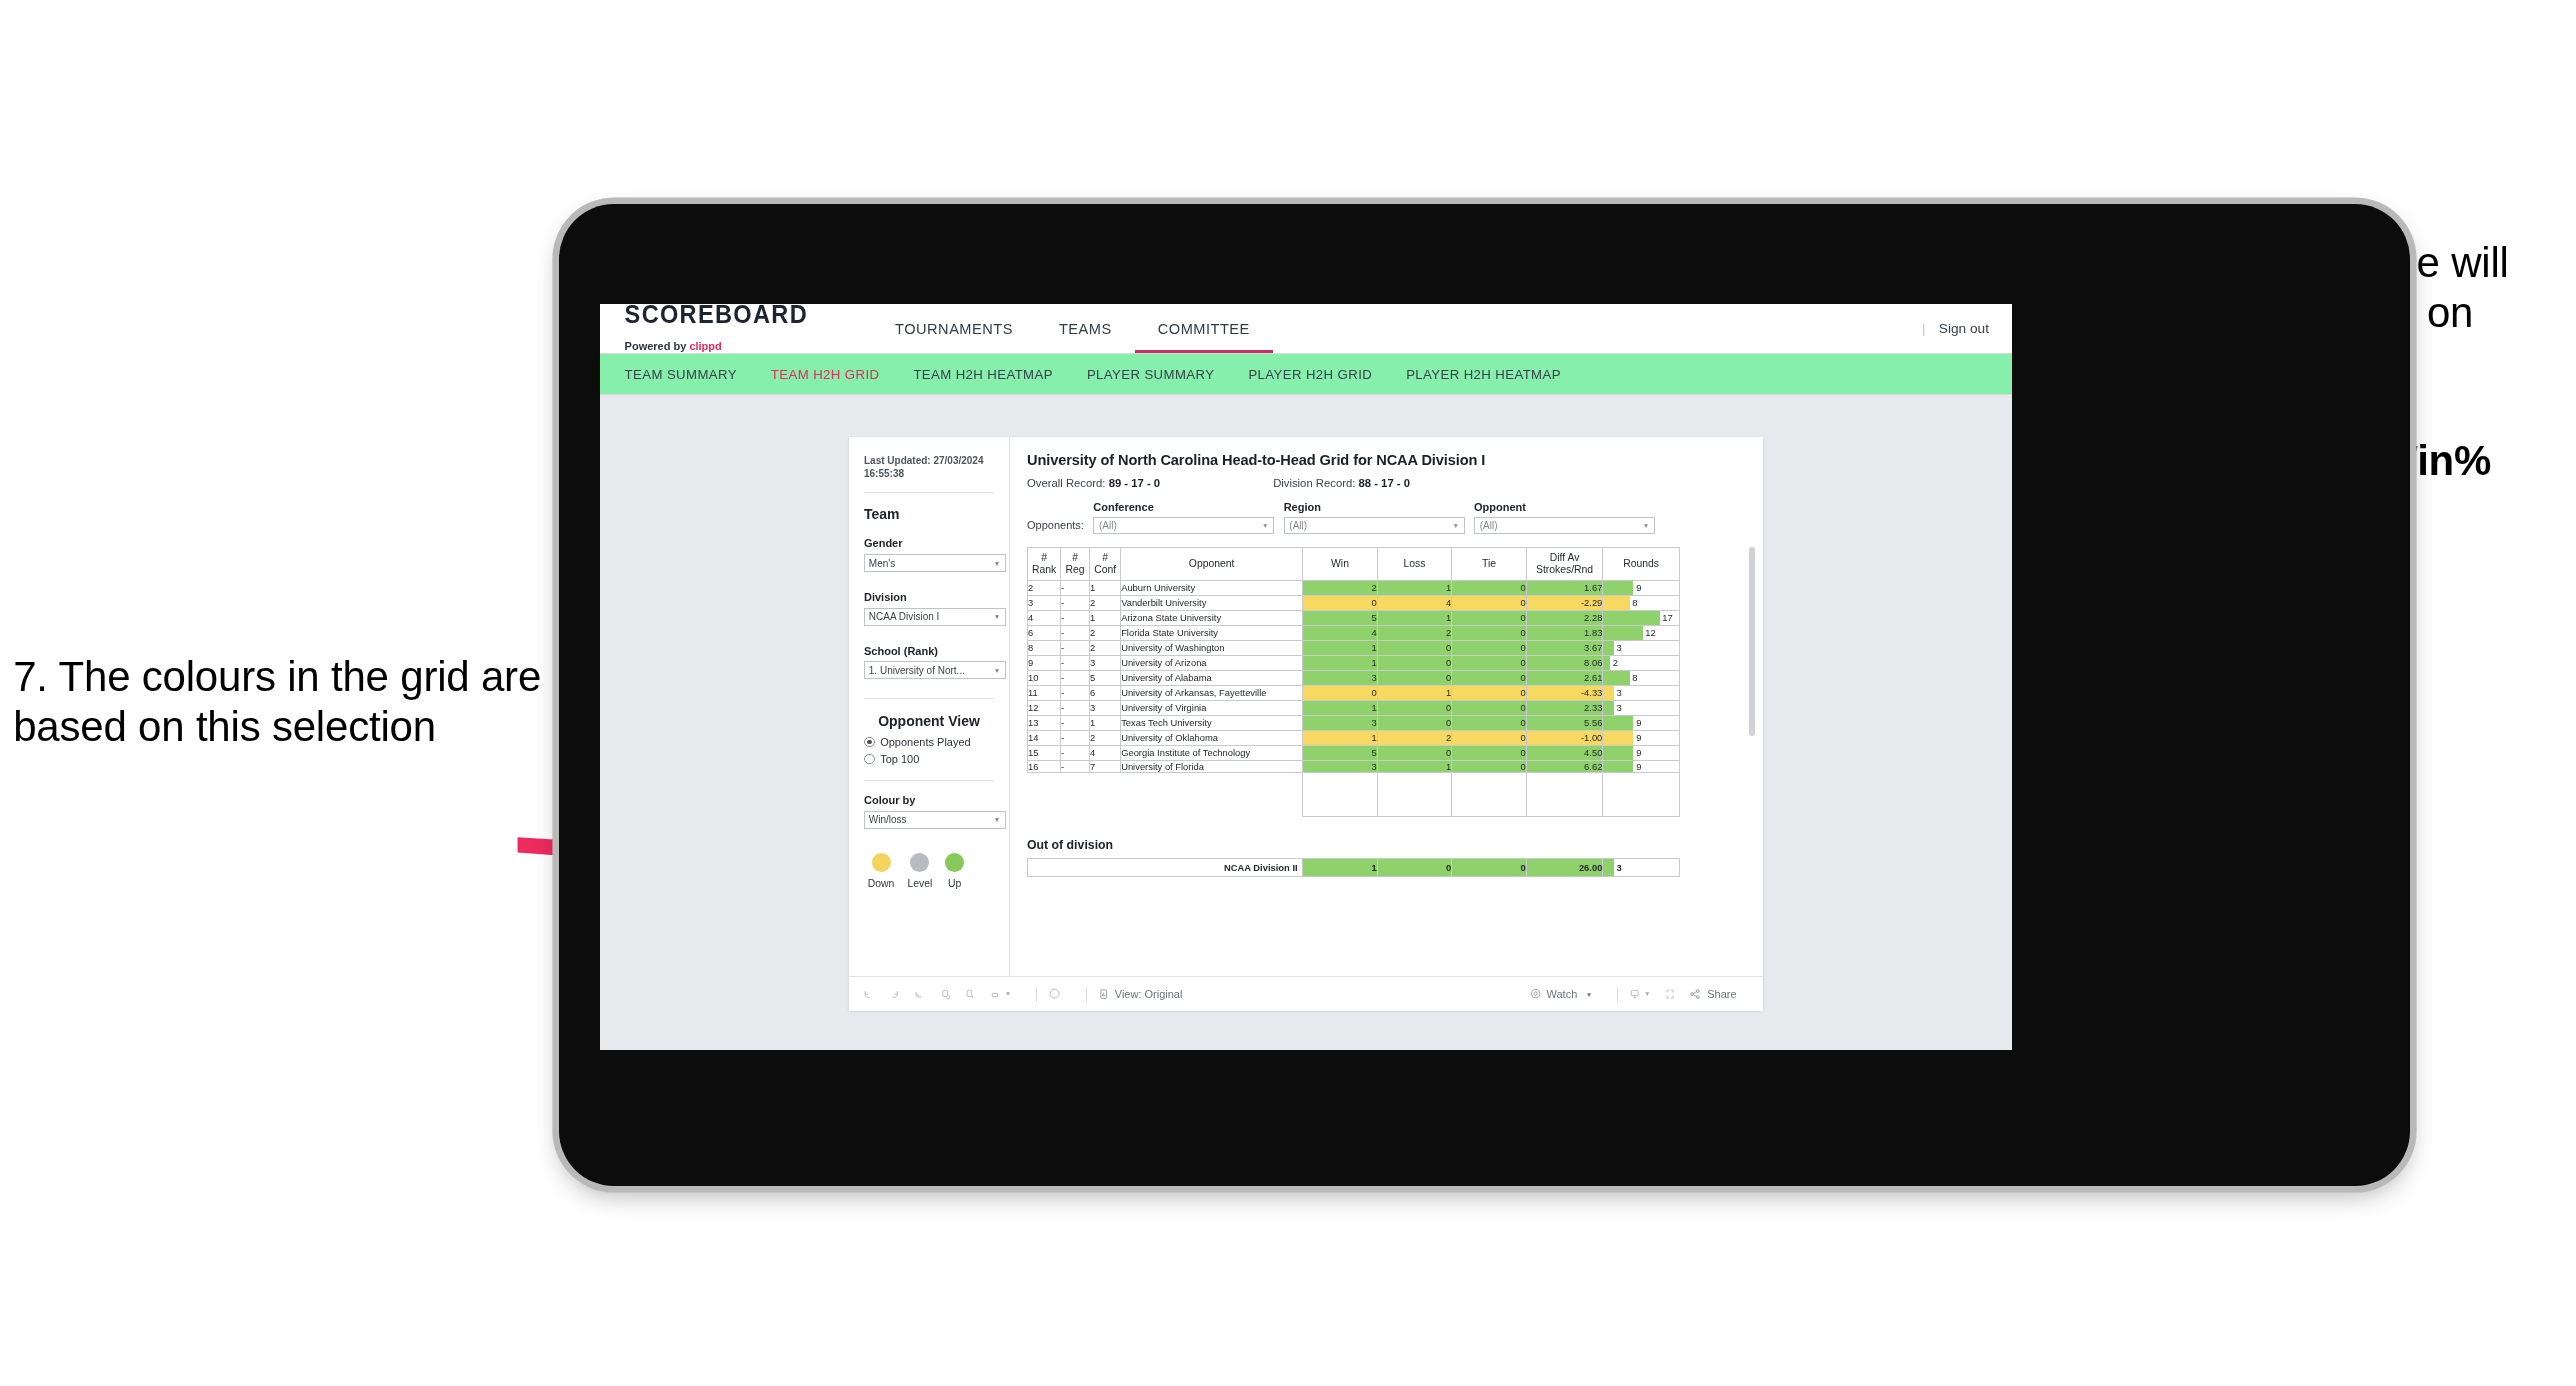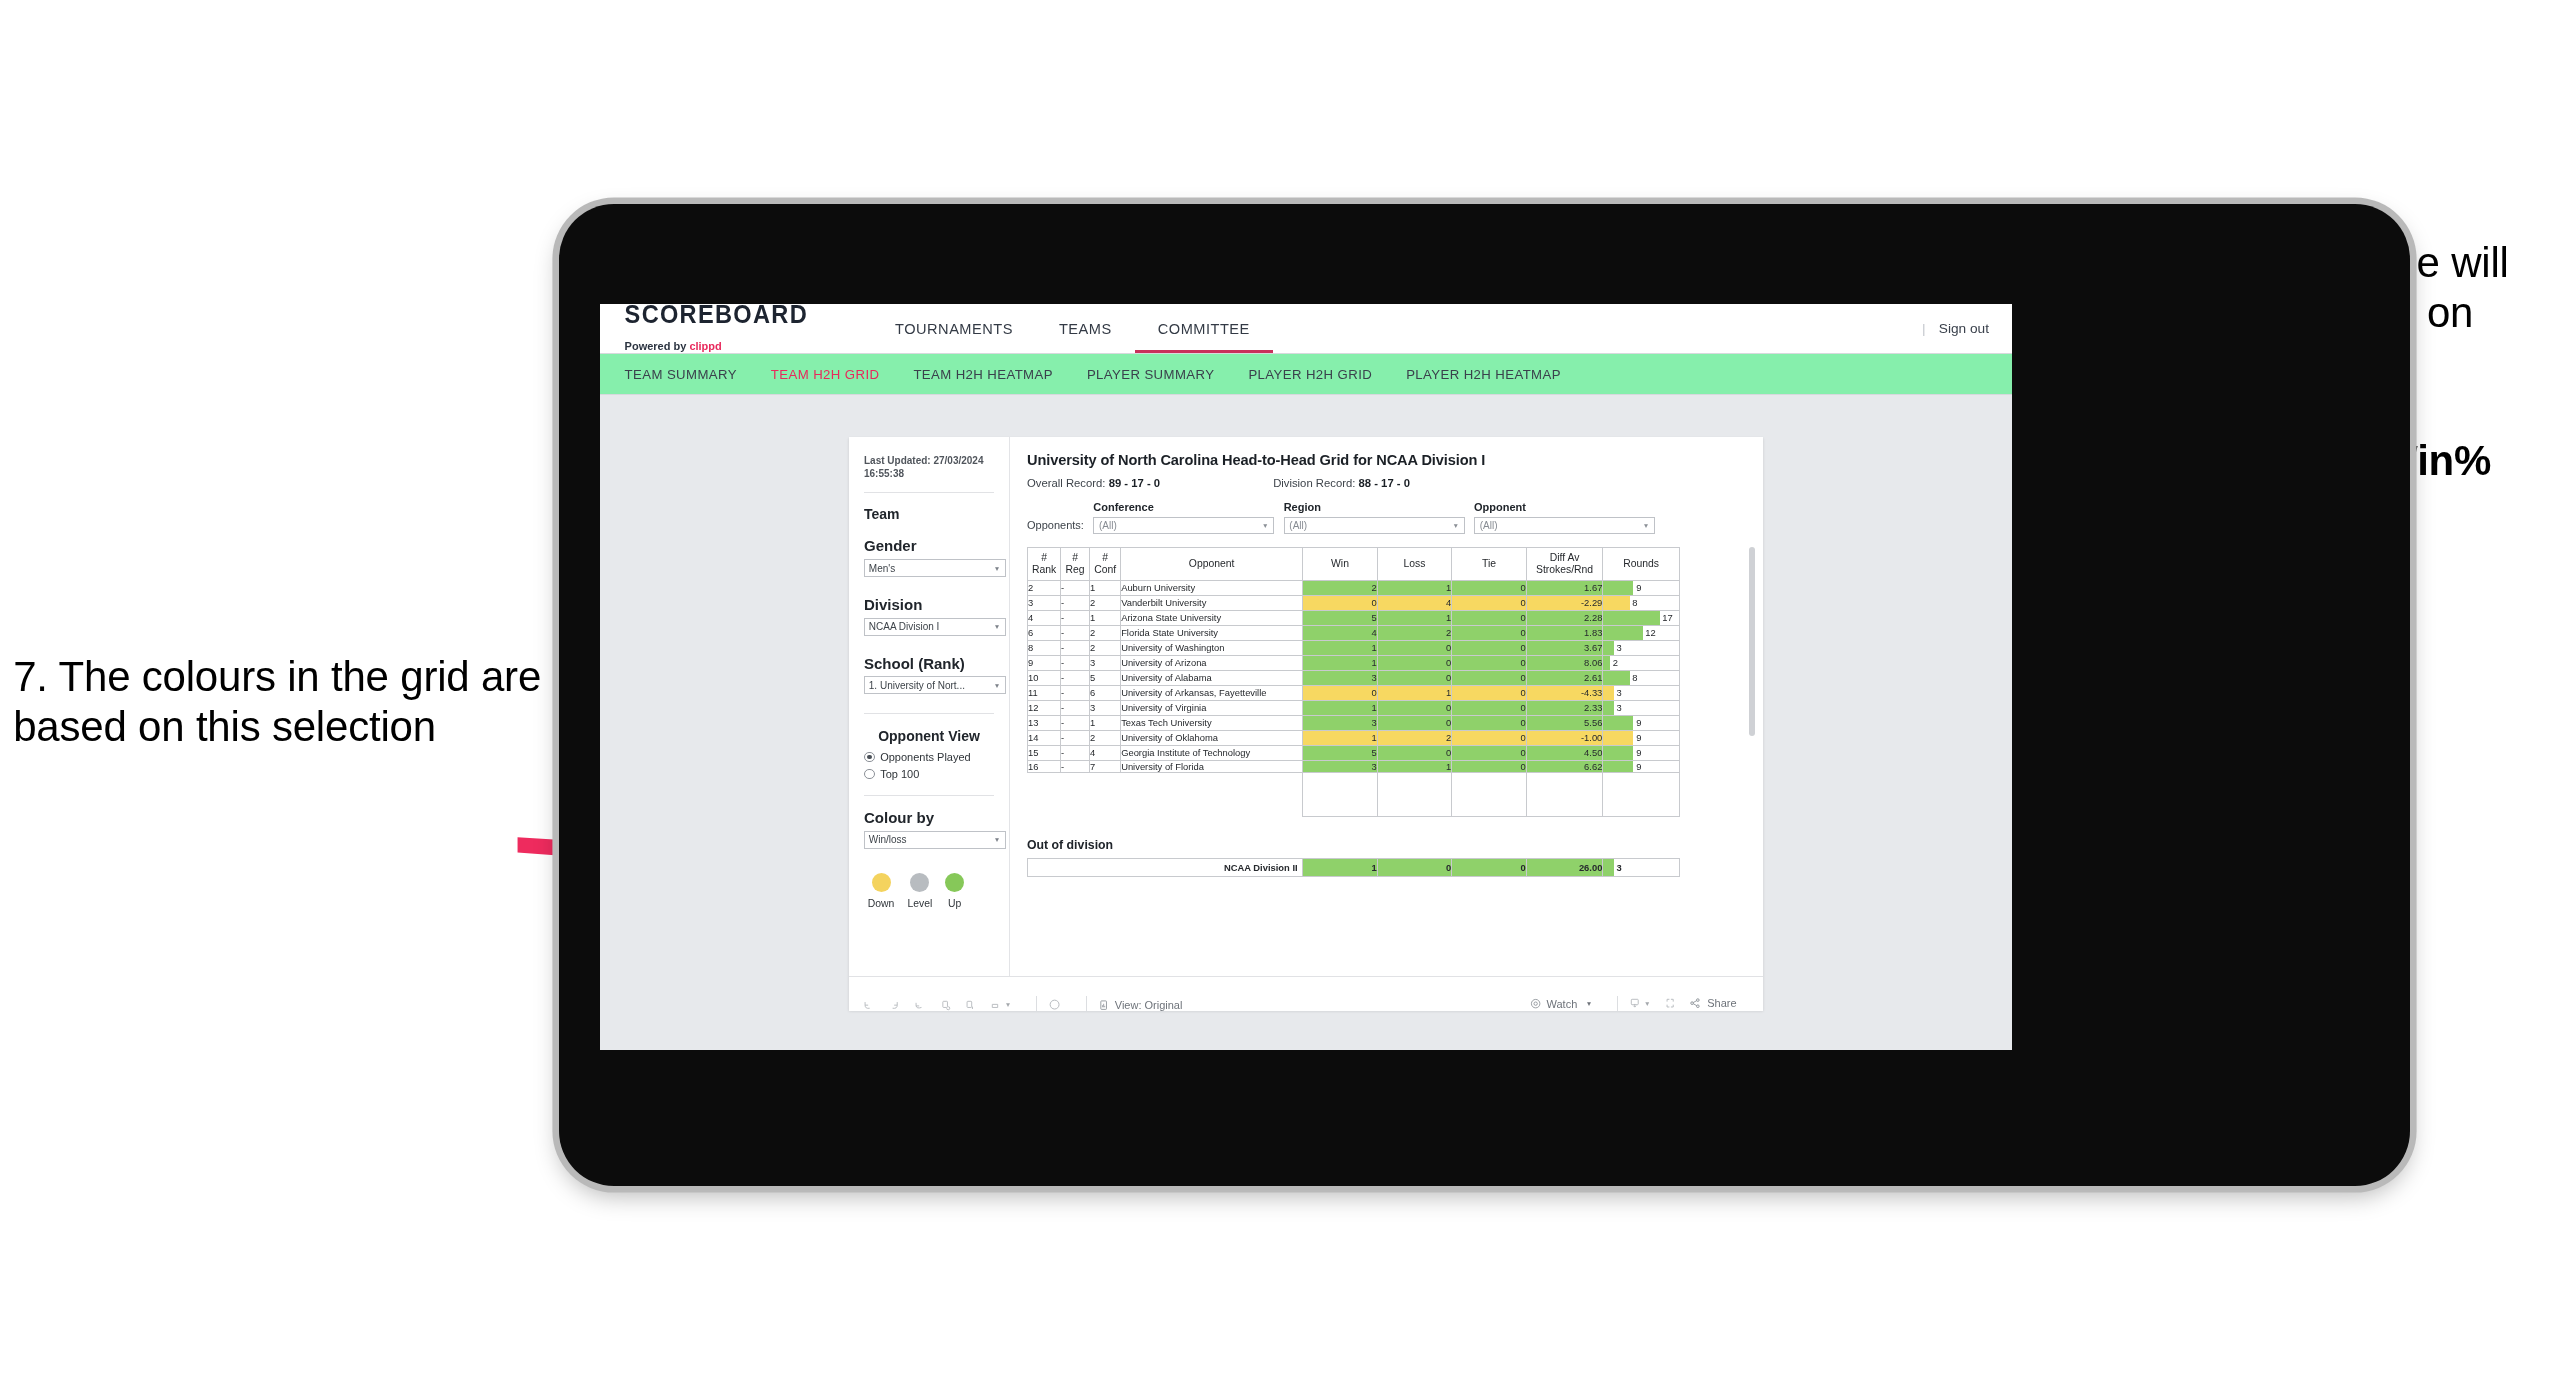--- a/index.html
+++ b/index.html
@@ -102,21 +102,21 @@
   #panel{
     width:161px;flex:none;padding:17px 0 0 15px;
     border-right:0.9px solid #e3e4e7;
     box-sizing:border-box;
     font-size:11.3px;color:#2f3439;
   }
   .lastupd{font-size:10px;color:#50555c;line-height:1.3;font-weight:bold;}
   .hr{height:0.9px;background:#e1e2e5;margin:12.3px 15px 0 0;}
   .ptitle{font-size:14px;font-weight:bold;color:#20252b;margin:13.2px 0 15px;}
   .ptitle.center{text-align:center;margin:13.2px 15px 7.6px 0;}
-  .flabel{font-size:15px;font-weight:bold;color:#20252b;margin-bottom:4.7px;}
+  .flabel{font-size:11px;font-weight:bold;color:#20252b;margin-bottom:4.7px;}
   .fgroup{margin-bottom:19px;}
   .sel{
     width:142px;height:18px;border:0.9px solid #bfc2c7;background:#fff;
     font-size:10px;color:#3d4349;
     display:flex;align-items:center;padding:0 3.8px;
     box-sizing:border-box;position:relative;
   }
   .sel .caret{position:absolute;right:4.7px;font-size:6.6px;color:#7c8189;}
   .radio-row{display:flex;align-items:center;gap:5.7px;margin-bottom:4.7px;font-size:11px;color:#2f3439;}
   .radio{width:8.5px;height:8.5px;border-radius:50%;border:0.9px solid #8b9097;background:#fff;position:relative;flex:none;}
@@ -177,21 +177,21 @@
 
   
   #outdiv{margin-top:21px;font-weight:bold;}
   #outdiv .oheading{font-size:12.3px;color:#20252b;margin-bottom:6.6px;}
   table.odgrid{border-collapse:collapse;table-layout:fixed;width:653px;font-size:9.4px;color:#26292d;}
   table.odgrid td{border:0.9px solid #c8cace;height:17px;padding:0;}
 
   
   #ttoolbar{
     height:34px;border-top:0.9px solid #e1e2e5;background:#fff;
-    display:flex;align-items:flex-end;padding:0 13.2px;font-size:11px;color:#6e737a;
+    display:flex;align-items:center;padding:0 13.2px;font-size:11px;color:#6e737a;
     flex:none;
   }
   .tb-ico{margin-right:13.2px;opacity:.62;display:flex;align-items:center;}
   .tb-sep{width:0.9px;height:15px;background:#dcdee1;margin:0 11.3px;}
   .tb-lbl{display:flex;align-items:center;gap:5.7px;margin-right:13.2px;}
   .tb-right{margin-left:auto;display:flex;align-items:center;}
   .caretdn{font-size:6.6px;margin-left:2.8px;}
 </style>
 </head>
 <body>

